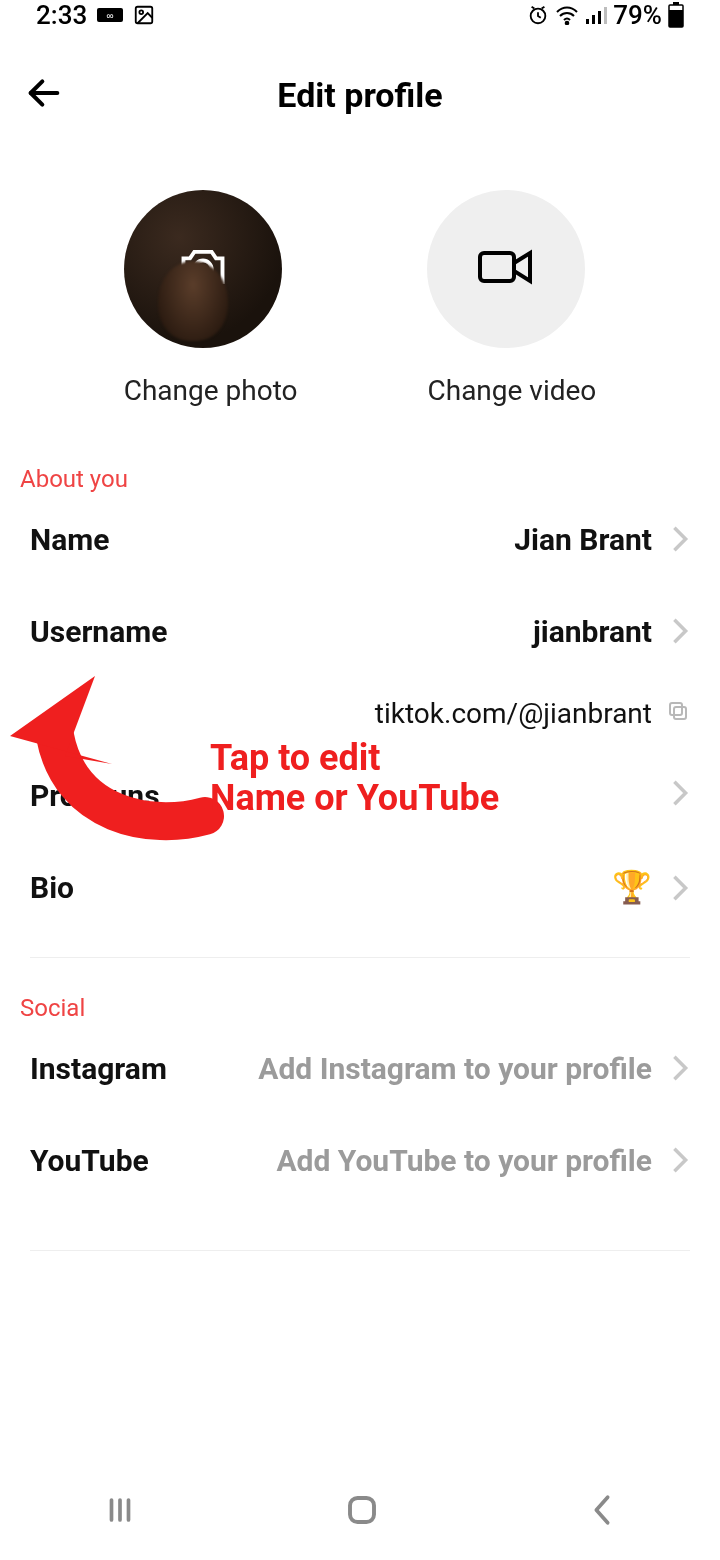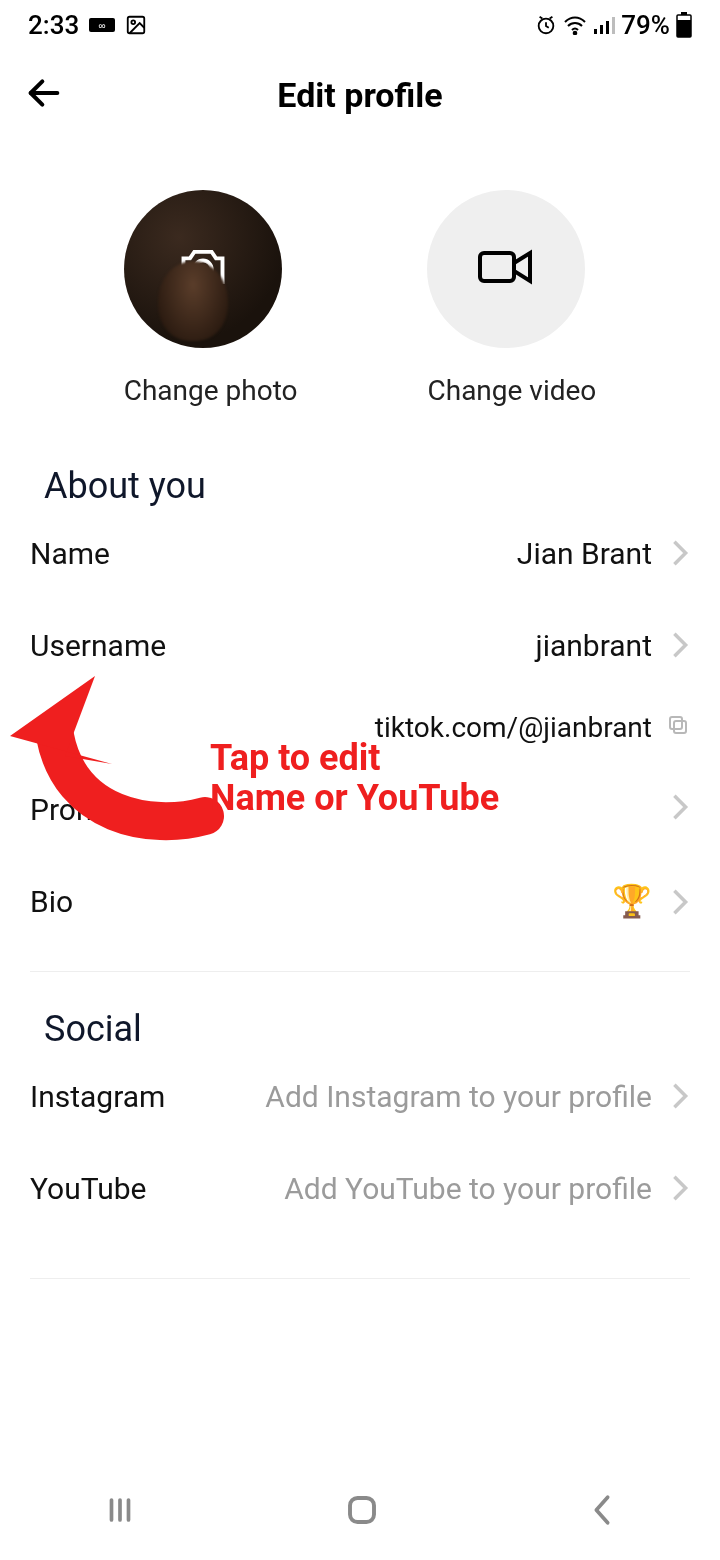--- a/index.html
+++ b/index.html
@@ -4,22 +4,22 @@
   <style>
     * { margin: 0; padding: 0; box-sizing: border-box; -webkit-font-smoothing: antialiased; }
     body {
       width: 720px; height: 1560px;
       font-family: -apple-system, BlinkMacSystemFont, "Segoe UI", Roboto, Helvetica, Arial, sans-serif;
       background: #fff; color: #000; position: relative; overflow: hidden;
     }
 
     
     .status-bar {
-      height: 50px; display: flex; align-items: center; justify-content: space-between;
-      padding: 0 28px; font-size: 26px; font-weight: 500;
+      height: 50px; display: flex; align-items: flex-start; justify-content: space-between;
+      padding: 0 36px; font-size: 26px; font-weight: 500;
     }
     .status-left { display: flex; align-items: center; gap: 10px; }
     .status-right { display: flex; align-items: center; gap: 6px; }
     .mini-glyph { display: inline-flex; align-items: center; }
 
     
     .header {
       height: 90px; display: flex; align-items: center; position: relative;
     }
     .back { position: absolute; left: 24px; top: 50%; transform: translateY(-50%); }
@@ -39,24 +39,24 @@
     .photo-circle { background: radial-gradient(circle at 35% 30%, #3b2a1f, #1a120c 70%); position: relative; overflow: hidden; }
     .photo-circle::after{
       content:""; position:absolute; left:22%; top:45%; width:70px; height:80px;
       background: radial-gradient(ellipse at 50% 30%, #5a3d2a, #2a1a10 80%); border-radius:50% 50% 45% 45%;
       filter: blur(1px);
     }
     .video-circle { background: #efefef; }
     .media-label { font-size: 28px; color: #222; }
 
     
-    .section-label { font-size: 36px; color: #0f172a; padding: 0 44px; margin-top: 58px; }
+    .section-label { font-size: 24px; color: #ef4444; padding: 0 20px; margin-top: 58px; }
     .row {
       display: flex; align-items: center; justify-content: space-between;
-      padding: 0 30px; height: 92px;
+      padding: 0 30px; height: 92px; font-weight: bold;
     }
     .row-label { font-size: 30px; color: #111; }
     .row-right { display: flex; align-items: flex-end; gap: 18px; }
     .row-value { font-size: 30px; color: #111; }
     .row-value.placeholder { color: #9b9b9b; }
     .chevron { color: #c8c8c8; }
 
     .url-row {
       display:flex; align-items:center; justify-content:flex-end; gap:14px;
       padding: 0 30px; height: 60px; margin-top: 6px; margin-bottom: 6px;

